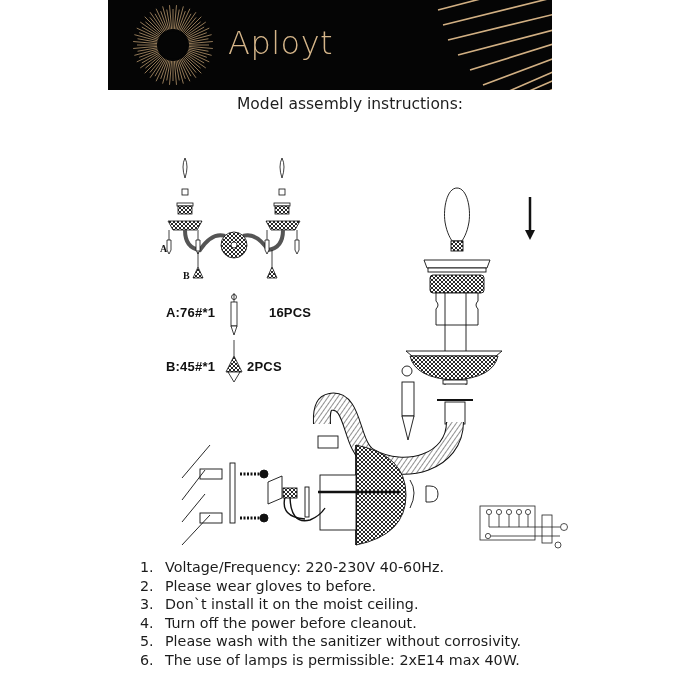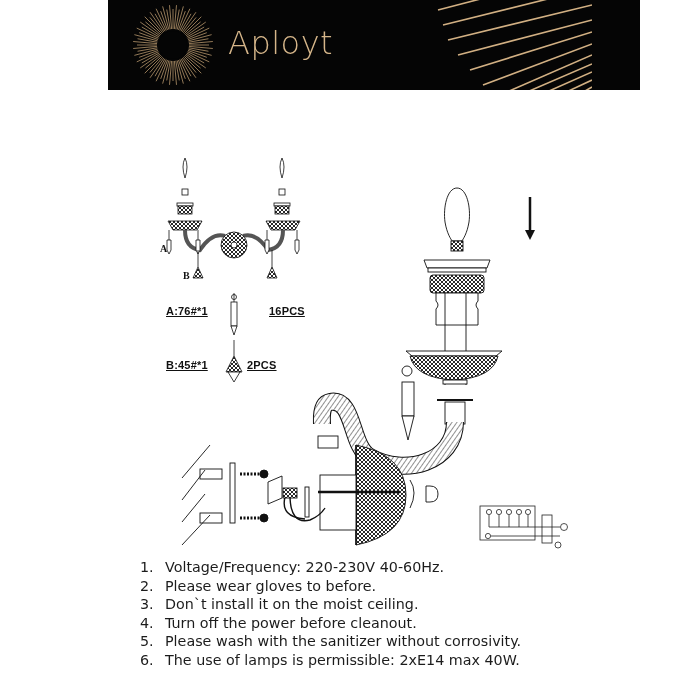--- a/index.html
+++ b/index.html
@@ -1,39 +1,39 @@
 <!DOCTYPE html>
 <html><head>
   <meta charset="utf-8">
   <style>
     * { margin: 0; padding: 0; box-sizing: border-box; }
     html, body { width: 700px; height: 700px; background: #ffffff; overflow: hidden; }
     body { position: relative; font-family: "DejaVu Sans", sans-serif; color: #1a1a1a; }
 
     .banner {
-      position: absolute; left: 108px; top: 0; width: 532px; height: 90px;
+      position: absolute; left: 108px; top: 0; width: 444px; height: 90px;
       background: #050505; overflow: hidden;
     }
     .banner svg { position: absolute; left: 0; top: 0; }
     .brand {
       position: absolute; left: 120px; top: 24px;
       font-family: "DejaVu Sans", sans-serif; font-weight: 300;
       font-size: 32px; letter-spacing: 0.5px; color: #d6b68a;
     }
 
     .title-block {
       position: absolute; left: 0; top: 94px; width: 700px; text-align: center;
       font-family: "DejaVu Sans", sans-serif; font-size: 15.5px; line-height: 20px; color: #1e1e1e;
     }
 
     .diagram { position: absolute; left: 0; top: 0; width: 700px; height: 700px; pointer-events: none; }
 
     .part-label {
       position: absolute; font-family: "Liberation Sans", sans-serif;
-      font-weight: bold; font-size: 11px; color: #111; letter-spacing: 0.2px; text-decoration: underline;
+      font-weight: bold; font-size: 13px; color: #111; letter-spacing: 0.2px;
     }
     .letter-label {
       position: absolute; font-family: "Liberation Serif", serif;
       font-weight: bold; font-size: 10px; color: #111;
     }
 
     .notes {
       position: absolute; left: 140px; top: 558px; list-style: none;
       font-family: "DejaVu Sans", sans-serif; font-size: 14.3px; line-height: 18.6px; color: #1c1c1c;
     }
@@ -135,20 +135,21 @@
       <line x1="412" y1="95" x2="484" y2="64"></line>
       <line x1="432" y1="95" x2="484" y2="72"></line>
       <line x1="452" y1="95" x2="484" y2="80"></line>
       <line x1="470" y1="95" x2="484" y2="87"></line>
     </g>
   </svg>
   <div class="brand">Aployt</div>
 </div>
 
 <div class="title-block">
+  <div>Model assembly instructions:</div>
 </div>
 
 <svg class="diagram" width="700" height="700" viewBox="0 0 700 700">
   <defs>
     <pattern id="mesh" width="4" height="4" patternUnits="userSpaceOnUse">
       <rect width="4" height="4" fill="#fff"></rect>
       <path d="M0 0 L4 4 M4 0 L0 4" stroke="#111" stroke-width="0.9"></path>
     </pattern>
     <pattern id="twist" width="4" height="4" patternUnits="userSpaceOnUse" patternTransform="rotate(35)">
       <rect width="4" height="4" fill="#fff"></rect>

